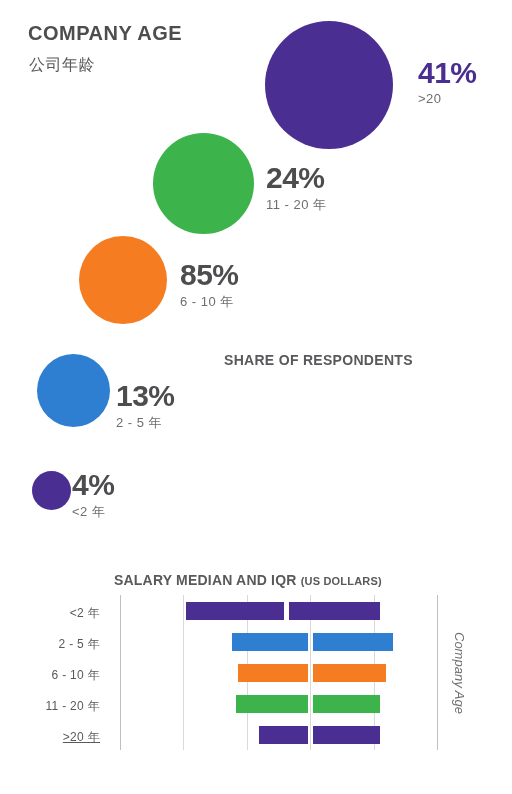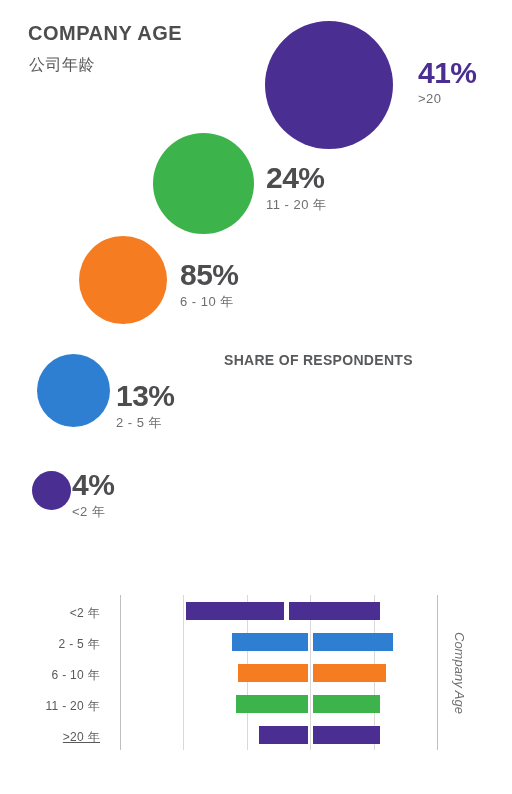--- a/index.html
+++ b/index.html
@@ -103,20 +103,24 @@
       </div>
       <div class="bubble" style="width: 39px; height: 39px; left: 31.5px; top: 470.5px; background: rgb(75, 46, 145);"></div>
       <div class="blabel" style="left: 72px; top: 470px;">
         <div class="pct" style="color: rgb(77, 77, 79);">4%</div>
         <div class="range">&lt;2 年</div>
       </div>
     </div>
   <div class="share-label">SHARE OF RESPONDENTS</div>
 
   <div class="chart">
+    <div class="chart-title">
+      <span>SALARY MEDIAN AND IQR</span>
+      <span class="unit">(US DOLLARS)</span>
+    </div>
     <div class="plot" id="plot">
         <div class="gridline axis-edge" style="left: 120px;"></div>
         <div class="gridline" style="left: 183.4px;"></div>
         <div class="gridline" style="left: 246.8px;"></div>
         <div class="gridline" style="left: 310.2px;"></div>
         <div class="gridline" style="left: 373.6px;"></div>
         <div class="gridline axis-edge" style="left: 437px;"></div>
         <div class="ytick" style="top: 10px; right: 412px;">&lt;2 年</div>
         <div class="bar-track" style="left: 0px; top: 7px; width: 512px;">
           <div class="bar-seg" style="left: 185.513px; width: 98.94px; background: rgb(75, 46, 145);"></div>

